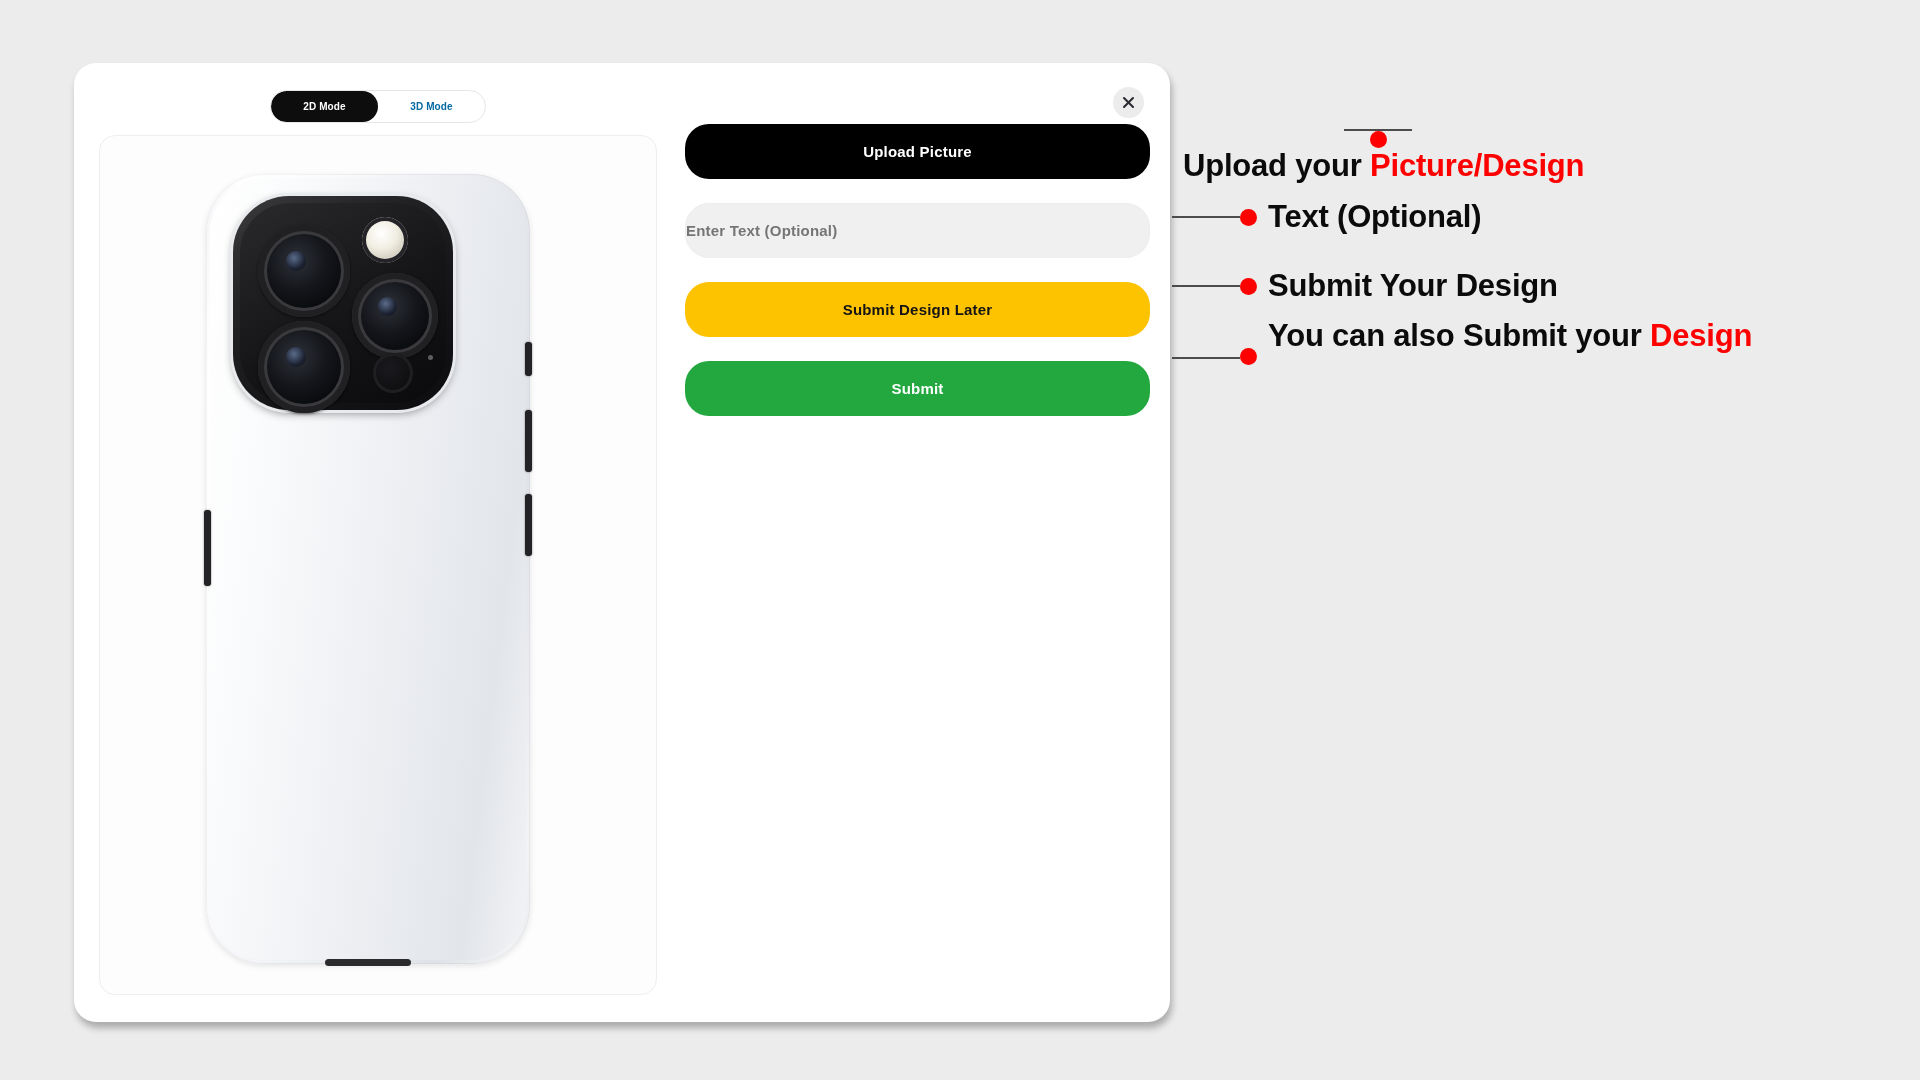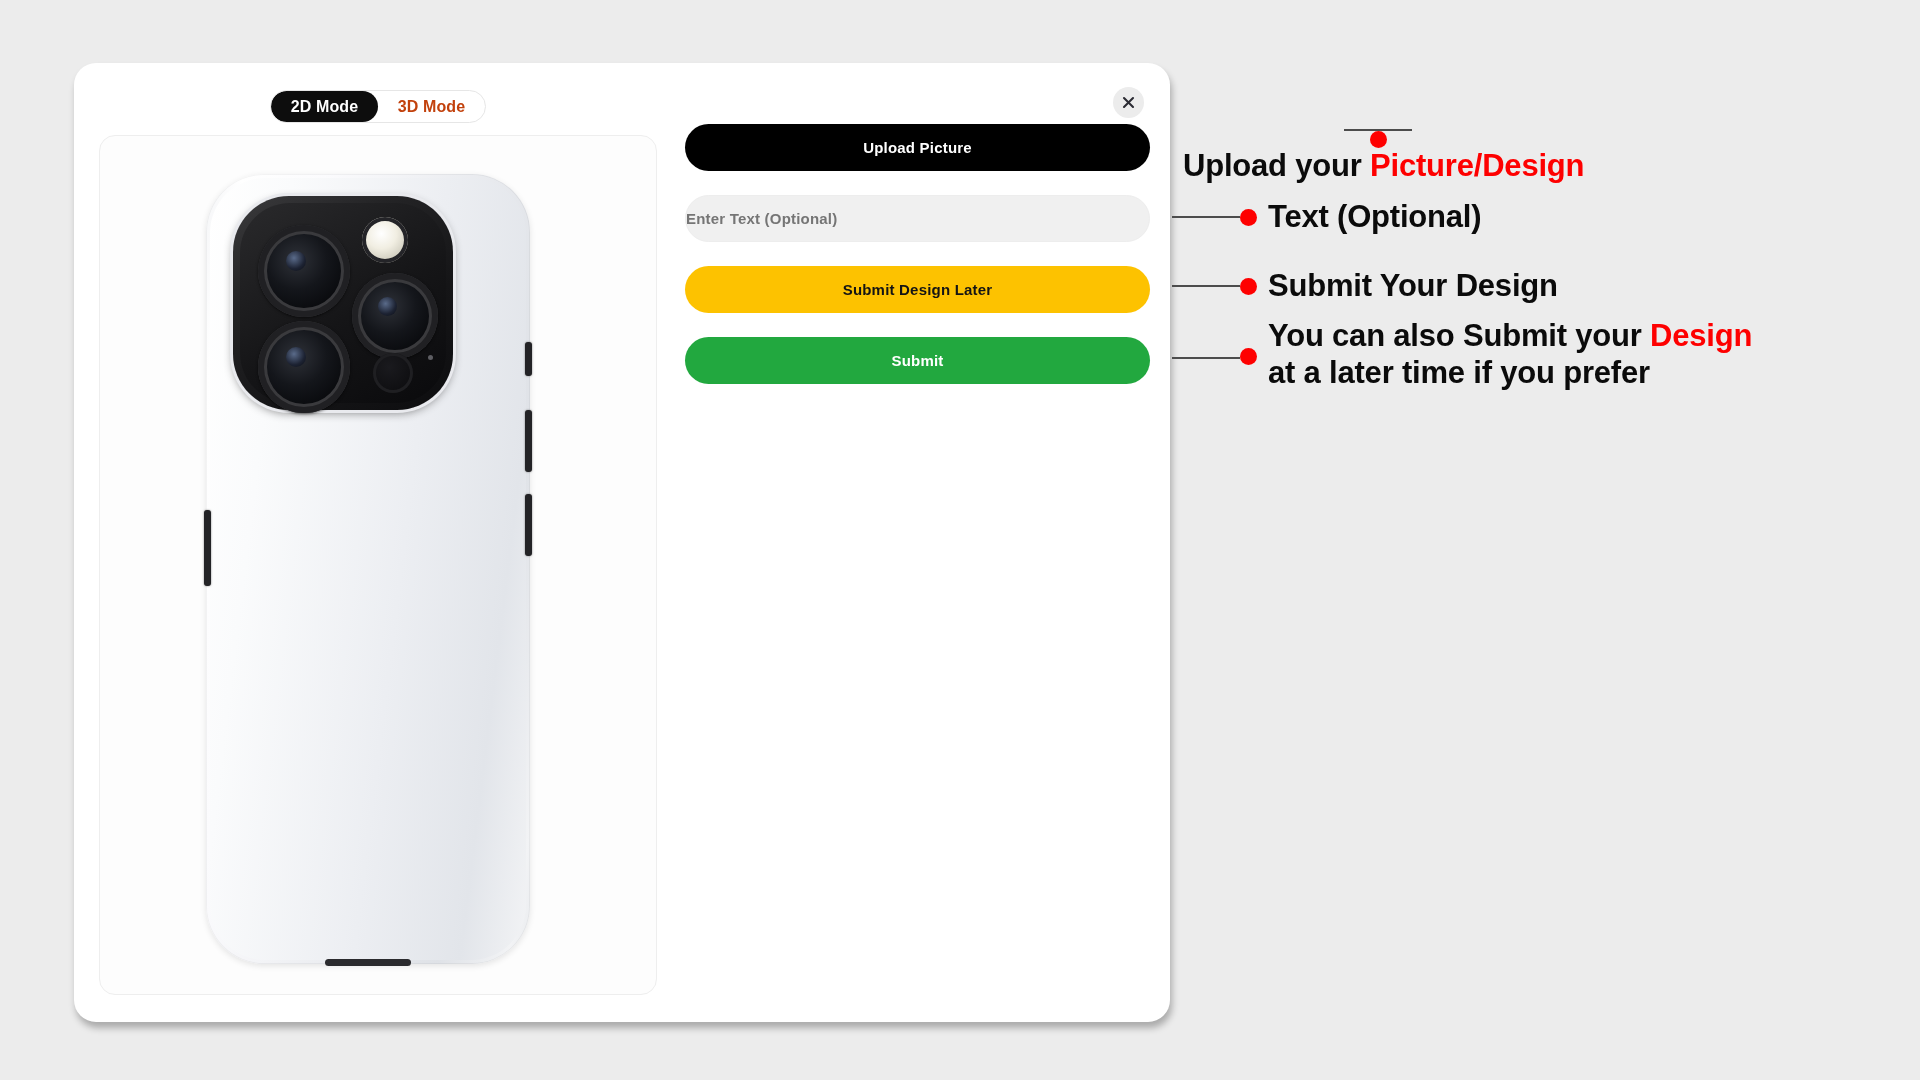--- a/index.html
+++ b/index.html
@@ -40,31 +40,31 @@
     border-radius: 17px;
     display: flex;
     align-items: stretch;
     overflow: hidden;
   }
   .mode-seg {
     flex: 1;
     display: flex;
     align-items: center;
     justify-content: center;
-    font-size: 16px;
+    font-size: 10px;
     font-weight: bold;
     letter-spacing: 0.1px;
     cursor: pointer;
   }
   .mode-seg.active {
     background: #0d0d0d;
     color: #ffffff;
     border-radius: 17px;
   }
-  .mode-seg.inactive { color: #c2410c; background: transparent; }
+  .mode-seg.inactive { color: #0369a1; background: transparent; }
 
   
   #close-button {
     position: absolute;
     right: 26px;
     top: 24px;
     width: 31px;
     height: 31px;
     border-radius: 50%;
     background: #ececec;
@@ -200,21 +200,21 @@
     position: absolute;
     left: 611px;
     top: 61px;
     width: 465px;
   }
   .action-btn {
     display: flex;
     align-items: center;
     justify-content: center;
     width: 465px;
-    height: 47px;
+    height: 55px;
     border: none;
     border-radius: 24px;
     font-family: "Liberation Sans", sans-serif;
     font-size: 15px;
     font-weight: bold;
     letter-spacing: 0.2px;
     cursor: pointer;
     margin-bottom: 24px;
   }
   #upload-picture-button { background: #000000; color: #ffffff; }
@@ -331,14 +331,14 @@
 
 <div class="annot" id="annot-submit">
   <div class="annot-line"></div>
   <div class="annot-dot"></div>
   <div class="annot-text"><span>Submit Your Design</span></div>
 </div>
 
 <div class="annot" id="annot-later">
   <div class="annot-line"></div>
   <div class="annot-dot"></div>
-  <div class="annot-text"><span>You can also Submit your </span><span class="hl">Design</span><br><span>at a later time if you prefer</span></div>
+  <div class="annot-text"><span>You can also Submit your </span><span class="hl">Design</span><br></div>
 </div>
 
 </body></html>

